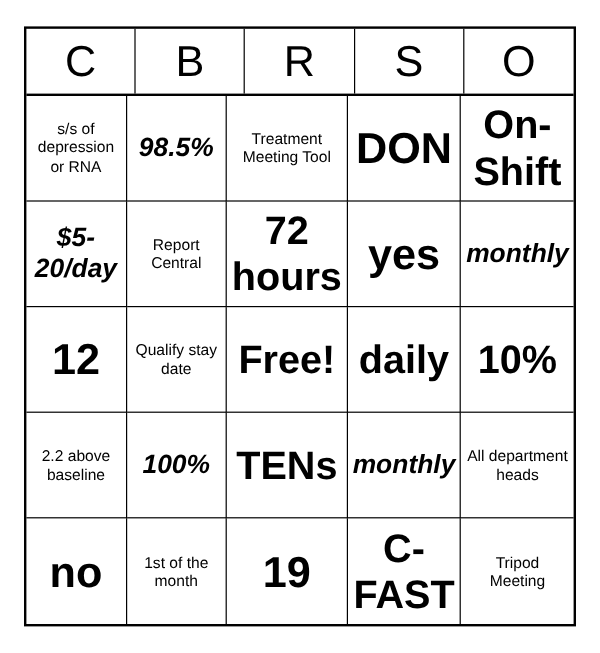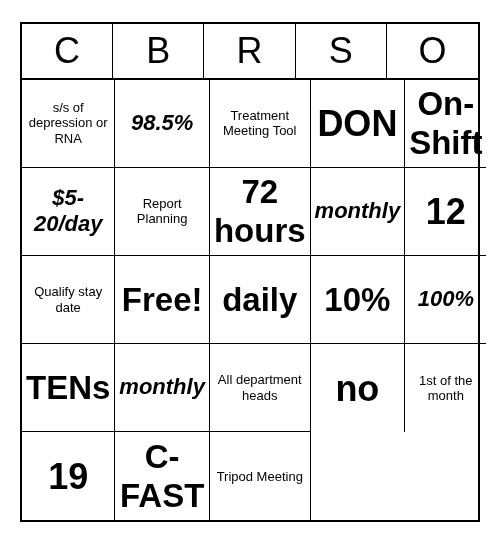--- a/index.html
+++ b/index.html
@@ -113,42 +113,48 @@
       <div class="grid-cell">
         <span class="cell-xlarge">DON</span>
       </div>
       <div class="grid-cell">
         <span class="cell-large">On-Shift</span>
       </div>
       <div class="grid-cell">
         <span class="cell-medium">$5-20/day</span>
       </div>
       <div class="grid-cell">
-        <span class="cell-small">Report Planning</span>
+        <span class="cell-small">Report Central</span>
       </div>
       <div class="grid-cell">
         <span class="cell-large">72 hours</span>
+      </div>
+      <div class="grid-cell">
+        <span class="cell-xlarge">yes</span>
       </div>
       <div class="grid-cell">
         <span class="cell-medium">monthly</span>
       </div>
       <div class="grid-cell">
         <span class="cell-xlarge">12</span>
       </div>
       <div class="grid-cell">
         <span class="cell-small">Qualify stay date</span>
       </div>
       <div class="grid-cell">
         <span class="cell-large">Free!</span>
       </div>
       <div class="grid-cell">
         <span class="cell-large">daily</span>
       </div>
       <div class="grid-cell">
         <span class="cell-large">10%</span>
+      </div>
+      <div class="grid-cell">
+        <span class="cell-small">2.2 above baseline</span>
       </div>
       <div class="grid-cell">
         <span class="cell-medium">100%</span>
       </div>
       <div class="grid-cell">
         <span class="cell-large">TENs</span>
       </div>
       <div class="grid-cell">
         <span class="cell-medium">monthly</span>
       </div>

